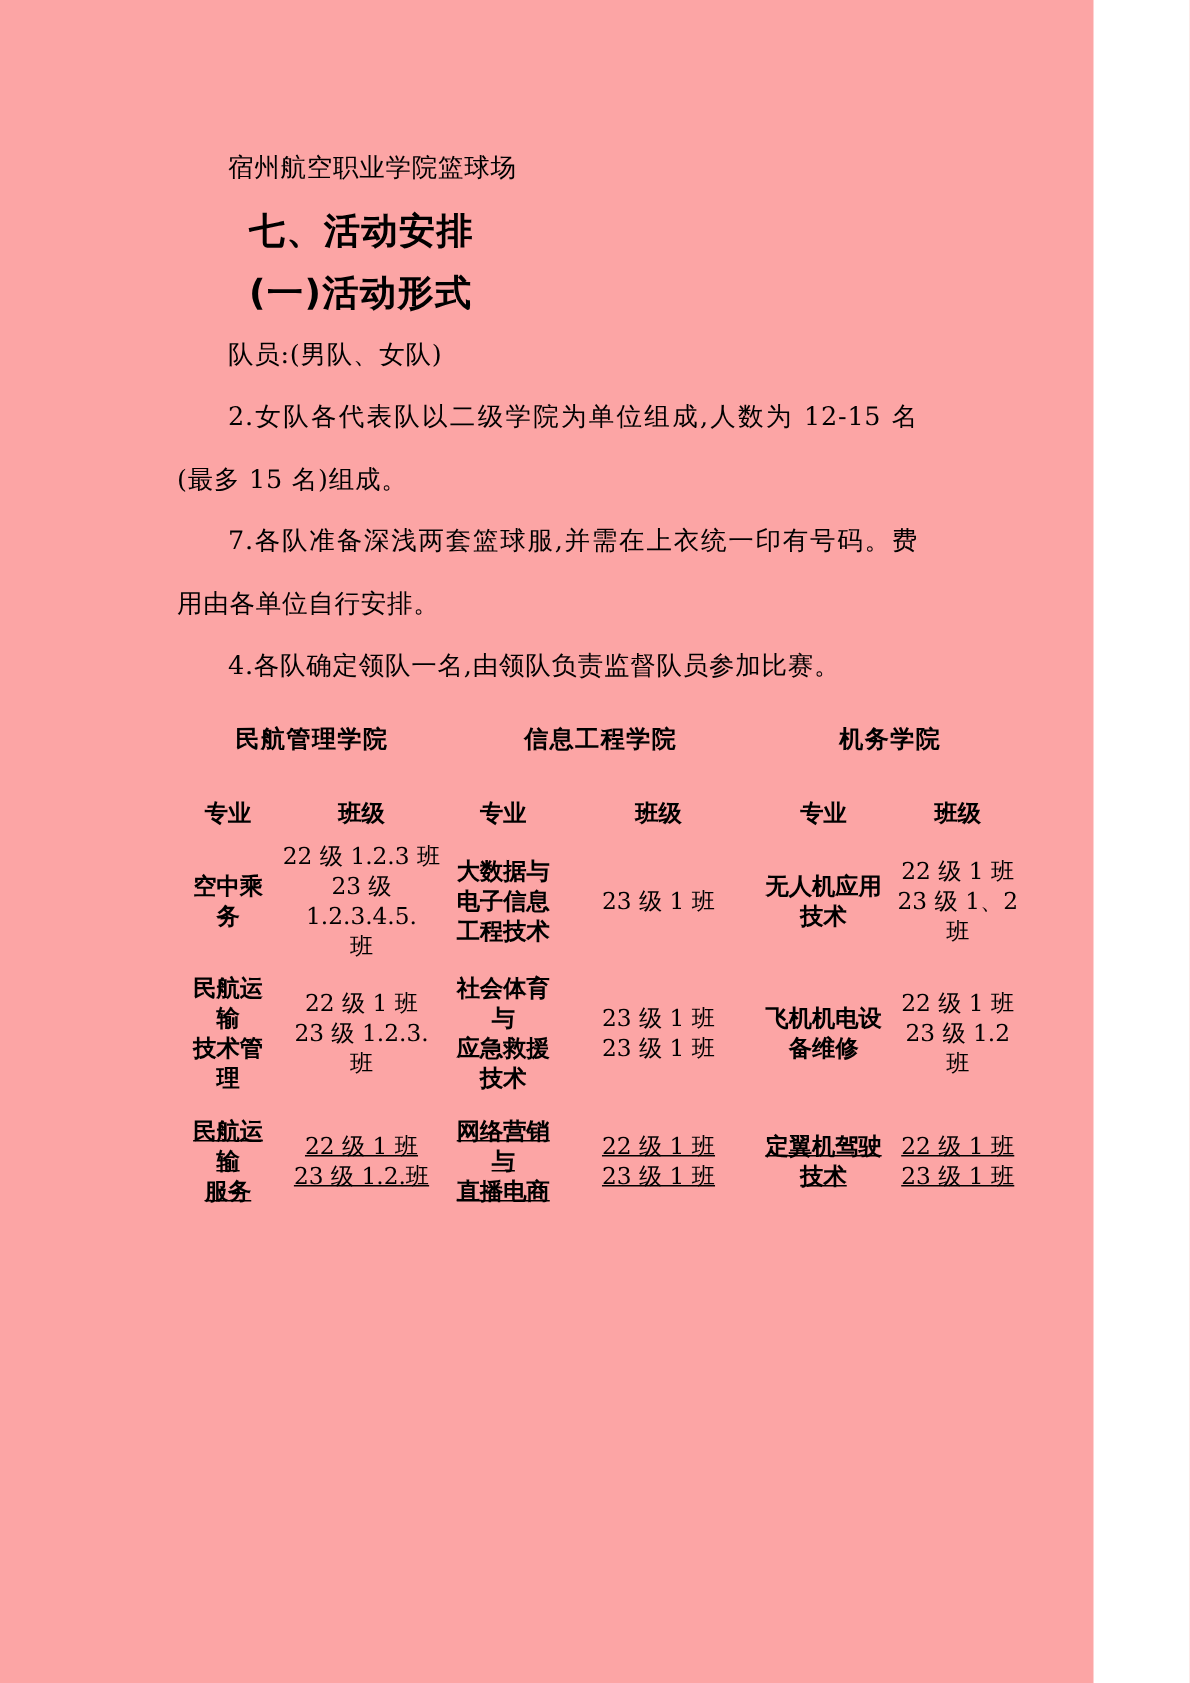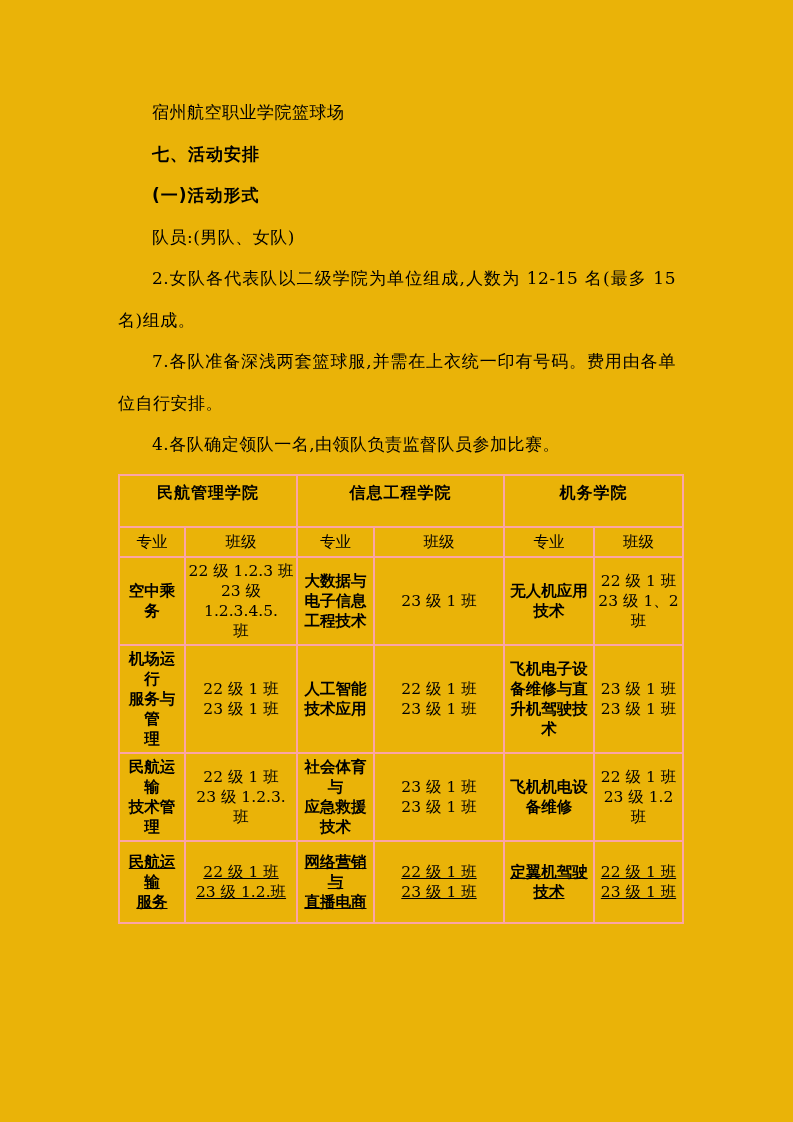--- a/index.html
+++ b/index.html
@@ -1,38 +1,38 @@
 <!DOCTYPE html>
 <html><head>
 <meta charset="utf-8">
 <style>
   html, body { margin: 0; padding: 0; background: #ffffff; }
   .page {
     position: relative;
-    width: 793px;
+    width: 729px;
     height: 1122px;
-    background: #eab308;
+    background: #fca5a5;
     color: #000000;
     font-family: "DejaVu Serif", "Liberation Serif", serif;
     overflow: hidden;
     box-sizing: border-box;
     padding: 92px 117px 15px 118px;
   }
   .doc p {
     margin: 0;
     font-size: 17px;
     line-height: 41.5px;
     text-align: justify;
     text-indent: 2em;
     letter-spacing: 0.5px;
   }
   .doc p.hd {
     font-family: "DejaVu Sans", "Liberation Sans", sans-serif;
     font-weight: bold;
-    font-size: 17px;
+    font-size: 24px;
     text-align: left;
     letter-spacing: 1px;
   }
   table.comp {
     width: 564px;
     margin-top: 8px;
     border-collapse: collapse;
     table-layout: fixed;
   }
   table.comp th, table.comp td {
@@ -50,21 +50,21 @@
     padding-top: 7px;
     font-family: "DejaVu Sans", "Liberation Sans", sans-serif;
     font-weight: bold;
     font-size: 16px;
     letter-spacing: 1px;
   }
   tr.subheader-row th {
     height: 22px;
     vertical-align: middle;
     font-family: "DejaVu Sans", "Liberation Sans", sans-serif;
-    font-weight: normal;
+    font-weight: bold;
     font-size: 15.5px;
     margin-left: 22px;
   }
   tr.body-row td { vertical-align: middle; }
   tr.body-row td.major {
     font-family: "DejaVu Sans", "Liberation Sans", sans-serif;
     font-weight: bold;
   }
   tr.body-row td.classes {
     font-family: "DejaVu Serif", "Liberation Serif", serif;
@@ -120,37 +120,20 @@
         <td class="major">大数据与
 电子信息
 工程技术</td>
         <td class="classes">23 级 1 班</td>
         <td class="major">无人机应用
 技术</td>
         <td class="classes">22 级 1 班
 23 级 1、2
 班</td>
       </tr>
-      <tr class="body-row r2">
-        <td class="major">机场运行
-服务与管
-理</td>
-        <td class="classes">22 级 1 班
-23 级 1 班</td>
-        <td class="major">人工智能
-技术应用</td>
-        <td class="classes">22 级 1 班
-23 级 1 班</td>
-        <td class="major">飞机电子设
-备维修与直
-升机驾驶技
-术</td>
-        <td class="classes">23 级 1 班
-23 级 1 班</td>
-      </tr>
       <tr class="body-row r3">
         <td class="major">民航运输
 技术管理</td>
         <td class="classes">22 级 1 班
 23 级 1.2.3.
 班</td>
         <td class="major">社会体育
 与
 应急救援
 技术</td>

